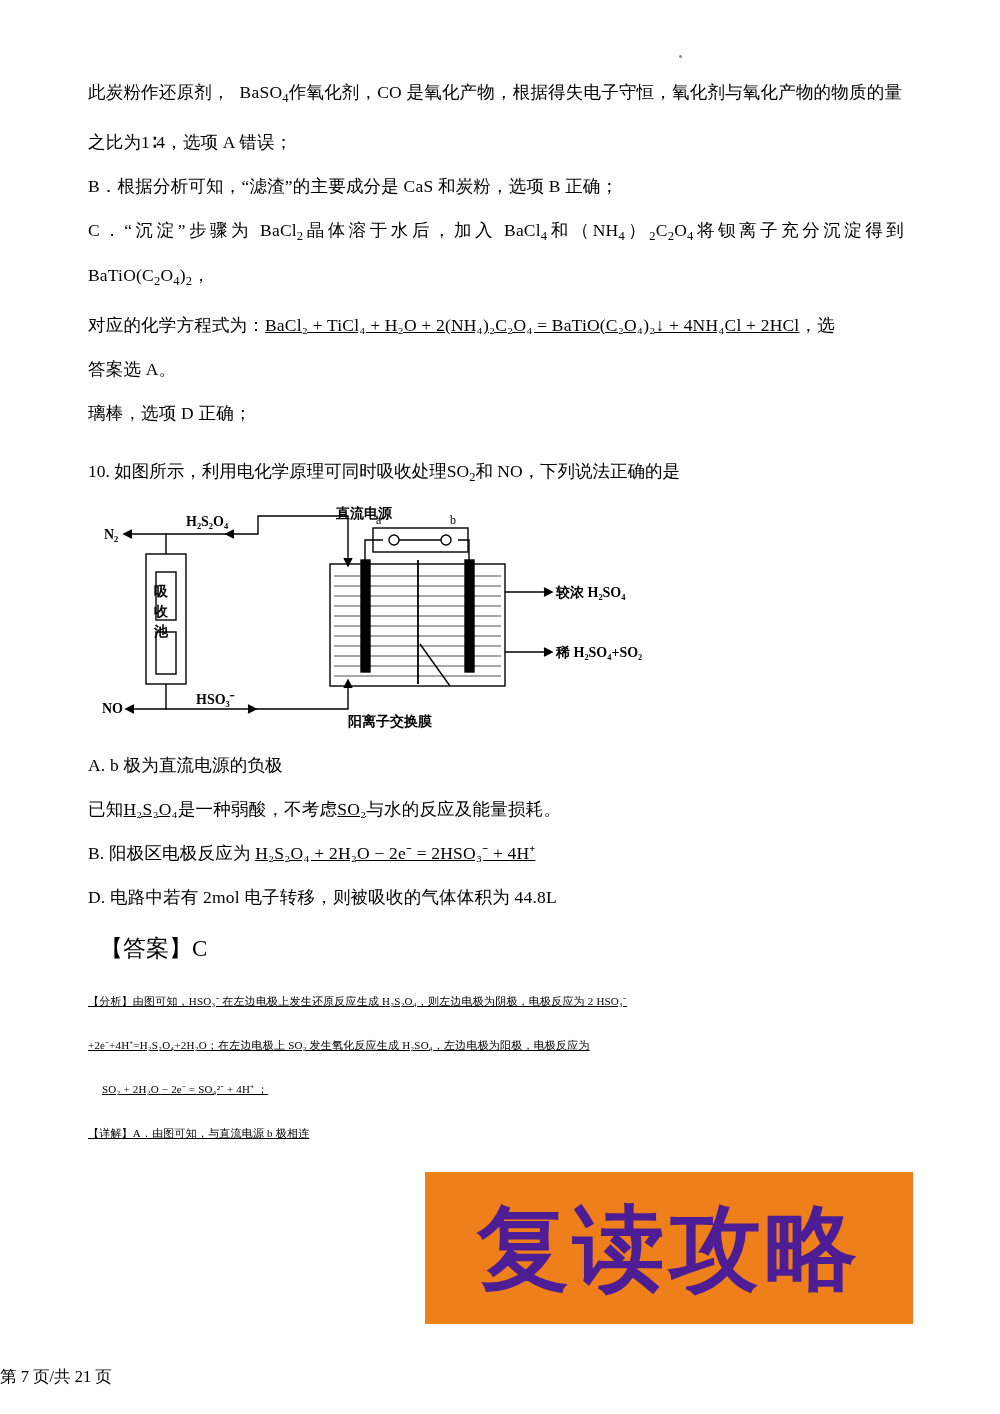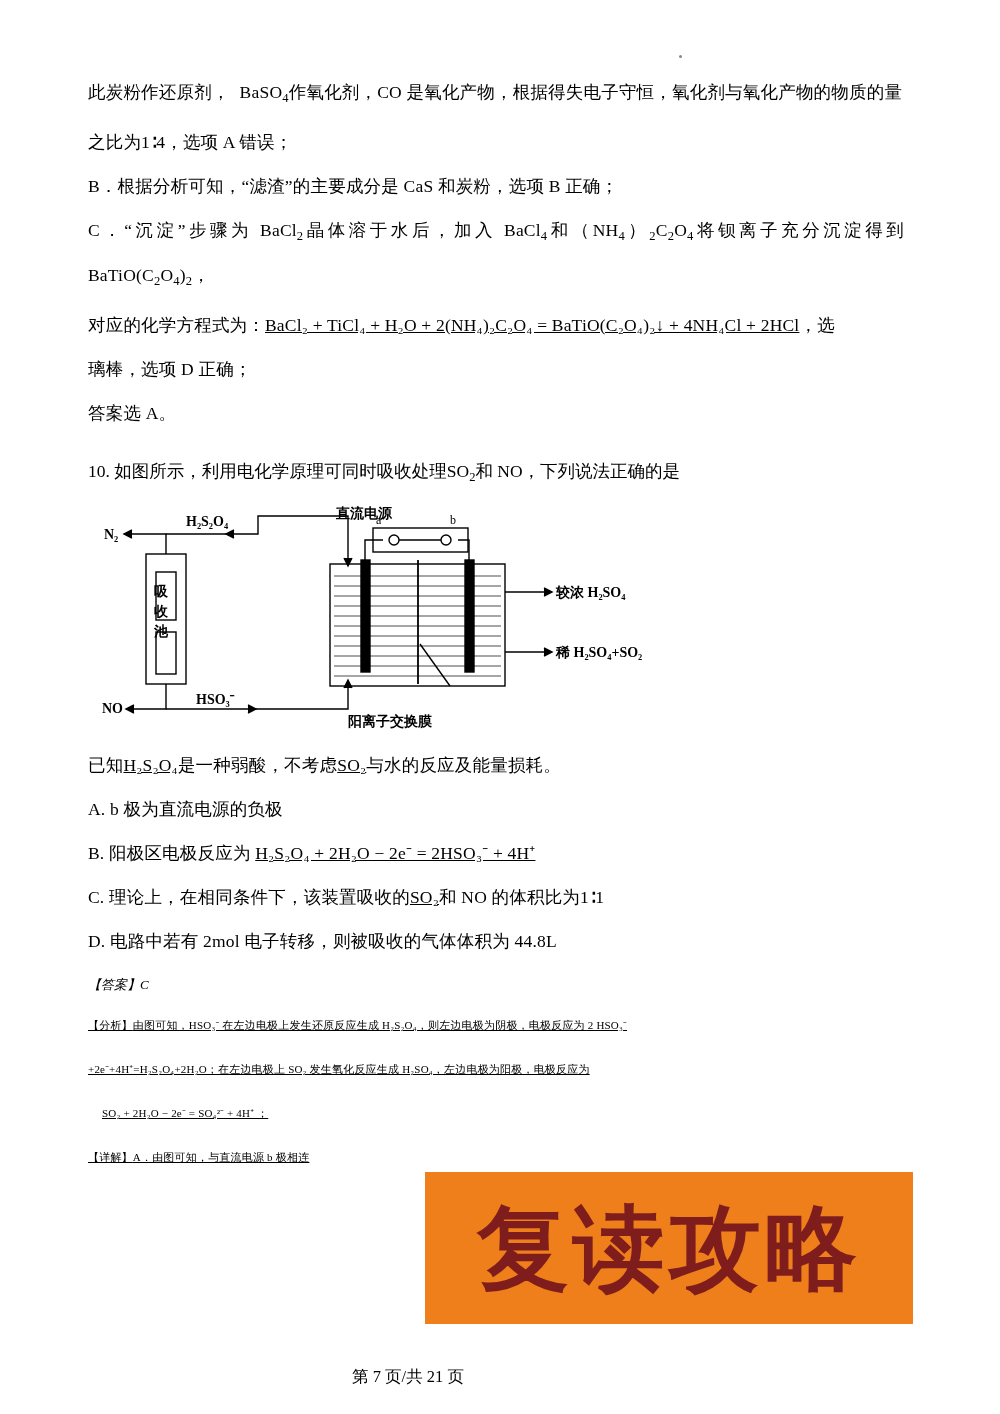--- a/index.html
+++ b/index.html
@@ -38,56 +38,55 @@
   .mathline {
     font-family: "Liberation Serif", serif;
     font-size: 17.5px;
     text-decoration: underline;
   }
   .q-head {
     font-size: 17.5px;
     line-height: 40px;
     margin: 18px 0 0 0;
   }
-  .answer-line { font-size: 13px; line-height: 40px; margin: 0; font-style: italic; }
+  .answer-line { font-size: 23px; line-height: 40px; margin: 12px; }
 
   
   .figure {
     position: relative;
     width: 560px;
     height: 235px;
     margin: 8px 0 6px 10px;
   }
   .figure svg { display: block; }
 
   .footer {
     position: absolute;
     left: 0;
     bottom: 26px;
     width: 816px;
-    text-align: center;
     font-size: 16.5px;
     font-family: "Liberation Serif", serif;
   }
 
   .watermark {
     position: absolute;
     left: 425px;
     top: 1172px;
     width: 488px;
     height: 152px;
     background: #ef7f1a;
     display: flex;
     align-items: center;
     justify-content: center;
   }
   .watermark span {
     font-family: "Liberation Sans", sans-serif;
     font-weight: bold;
-    color: #7f1d1d;
+    color: #4c1d95;
     font-size: 92px;
     letter-spacing: 4px;
     line-height: 1;
   }
   .dot-mark {
     position: absolute;
     left: 679px;
     top: 55px;
     width: 3px;
     height: 3px;
@@ -115,23 +114,23 @@
 
     <p class="para">
       <span>C．“沉淀”步骤为 BaCl</span><sub>2</sub><span>晶体溶于水后，加入 BaCl</span><sub>4</sub><span>和（NH</span><sub>4</sub><span>）</span><sub>2</sub><span>C</span><sub>2</sub><span>O</span><sub>4</sub><span>将钡离子充分沉淀得到 BaTiO(C</span><sub>2</sub><span>O</span><sub>4</sub><span>)</span><sub>2</sub><span>，</span>
     </p>
 
     <p class="para">
       <span>对应的化学方程式为：</span><span class="mathline">BaCl₂ + TiCl₄ + H₂O + 2(NH₄)₂C₂O₄ = BaTiO(C₂O₄)₂↓ + 4NH₄Cl + 2HCl</span><span>，选</span>
     </p>
 
 
+    <p class="para">答案选 A。</p>
+
     <p class="para">璃棒，选项 D 正确；</p>
-
-    <p class="para">答案选 A。</p>
 
     <p class="q-head">
       <span>10.</span>
       <span>如图所示，利用电化学原理可同时吸收处理</span><span>SO</span><sub>2</sub><span>和 NO，下列说法正确的是</span>
     </p>
 
     <div class="figure">
       <svg width="560" height="235" viewBox="0 0 560 235" xmlns="http://www.w3.org/2000/svg">
         <g stroke="#000" fill="none" stroke-width="1.4">
 
@@ -201,34 +200,31 @@
           <text x="250" y="222" font-weight="bold">阳离子交换膜</text>
           <text x="458" y="93" font-weight="bold">较浓 H₂SO₄</text>
           <text x="458" y="153" font-weight="bold">稀 H₂SO₄+SO₂</text>
           <text x="56" y="92" font-weight="bold" font-size="14">吸</text>
           <text x="56" y="112" font-weight="bold" font-size="14">收</text>
           <text x="56" y="132" font-weight="bold" font-size="14">池</text>
         </g>
       </svg>
     </div>
 
+    <p class="para">A. b 极为直流电源的负极</p>
+
     <p class="para">
       <span>已知</span><span class="mathline">H₂S₂O₄</span><span>是一种弱酸，不考虑</span><span class="mathline">SO₂</span><span>与水的反应及能量损耗。</span>
     </p>
-
-    <p class="para">A. b 极为直流电源的负极</p>
 
     <p class="para">
       <span>B. 阳极区电极反应为</span>
       <span class="mathline">H₂S₂O₄ + 2H₂O − 2e⁻ = 2HSO₃⁻ + 4H⁺</span>
     </p>
 
-    <p class="para">
-      <span>C. 理论上，在相同条件下，该装置吸收的</span><span class="mathline">SO₂</span><span>和 NO 的体积比为1∶1</span>
-    </p>
 
     <p class="para">D. 电路中若有 2mol 电子转移，则被吸收的气体体积为 44.8L</p>
 
     <p class="answer-line">
       <span>【答案】</span><span>C</span>
     </p>
 
     <p class="para small">
       <span>【分析】</span><span>由图可知，HSO₃⁻ 在左边电极上发生还原反应生成 H₂S₂O₄，则左边电极为阴极，电极反应为 2 HSO₃⁻</span>
     </p>

